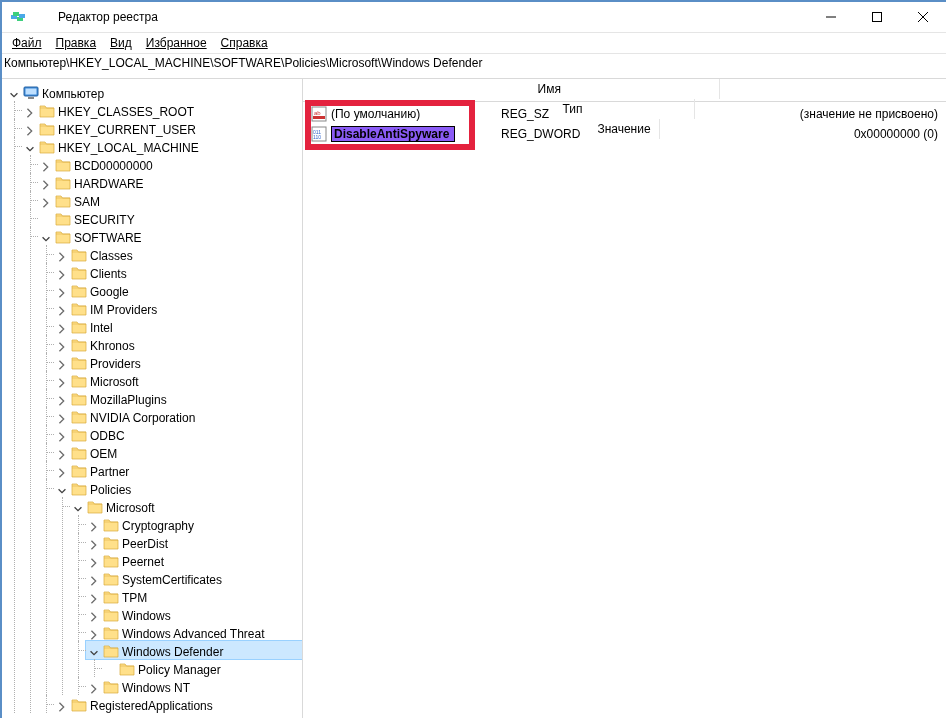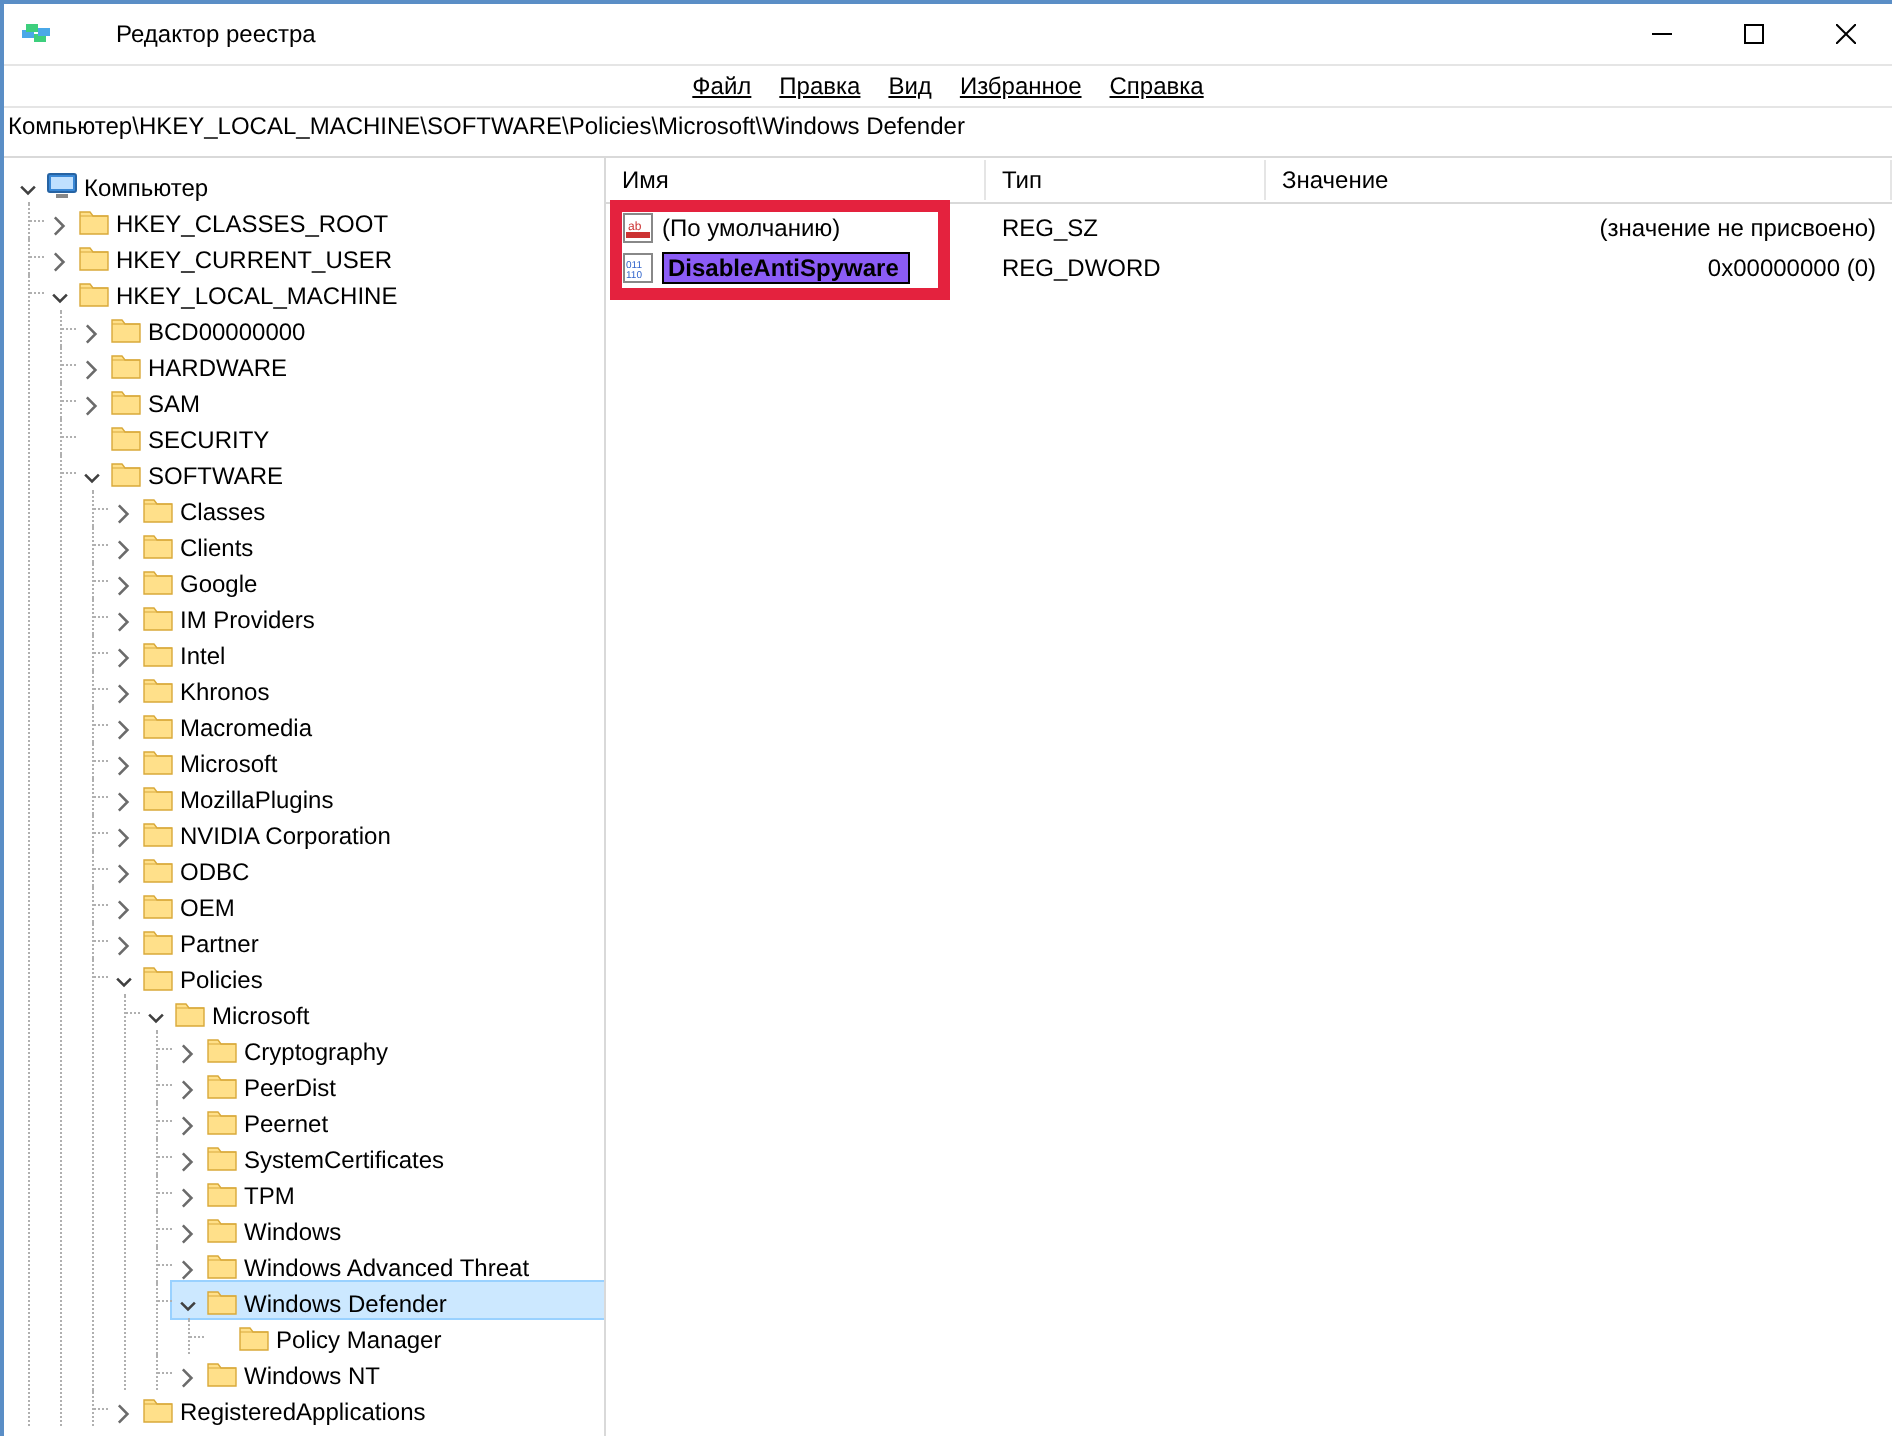--- a/index.html
+++ b/index.html
@@ -39,21 +39,20 @@
   }
 
   
   .menubar {
     height: 20px;
     display: flex;
     align-items: center;
     padding: 0 4px;
     gap: 2px;
     border-bottom: 1px solid #e5e5e5;
-    justify-content: center;
   }
   .menubar .menu-item {
     padding: 1px 6px;
     cursor: default;
   }
   .menubar .menu-item .ul { text-decoration: underline; }
 
   
   .addressbar {
     height: 20px;
@@ -80,21 +79,21 @@
     flex: 1;
     overflow: auto;
     position: relative;
   }
   .list-header {
     display: flex;
     border-bottom: 1px solid #d9d9d9;
     background: #fff;
     height: 22px;
     align-items: center;
-    position: sticky; top: 0;
+    position: sticky; top: 0; flex-direction: column;
   }
   .list-header .col {
     padding: 3px 8px;
     border-right: 1px solid #e5e5e5;
     font-size: 12px;
     box-sizing: border-box;
   }
   .col-name { width: 190px; }
   .col-type { width: 140px; }
   .col-data { flex: 1; }
@@ -451,21 +450,21 @@
                   <li>
                       <div class="node">
                         <span class="expander">
                           <svg width="12" height="12" viewBox="0 0 14 14">
                             <use href="#chev-right"></use>
                           </svg>
                         </span>
                         <svg class="icon-folder" viewBox="0 0 16 16">
                           <use href="#folder-icon"></use>
                         </svg>
-                        <span>Macromedia</span>
+                        <span>Providers</span>
                       </div>
                     </li>
                   <li>
                       <div class="node">
                         <span class="expander">
                           <svg width="12" height="12" viewBox="0 0 14 14">
                             <use href="#chev-right"></use>
                           </svg>
                         </span>
                         <svg class="icon-folder" viewBox="0 0 16 16">

